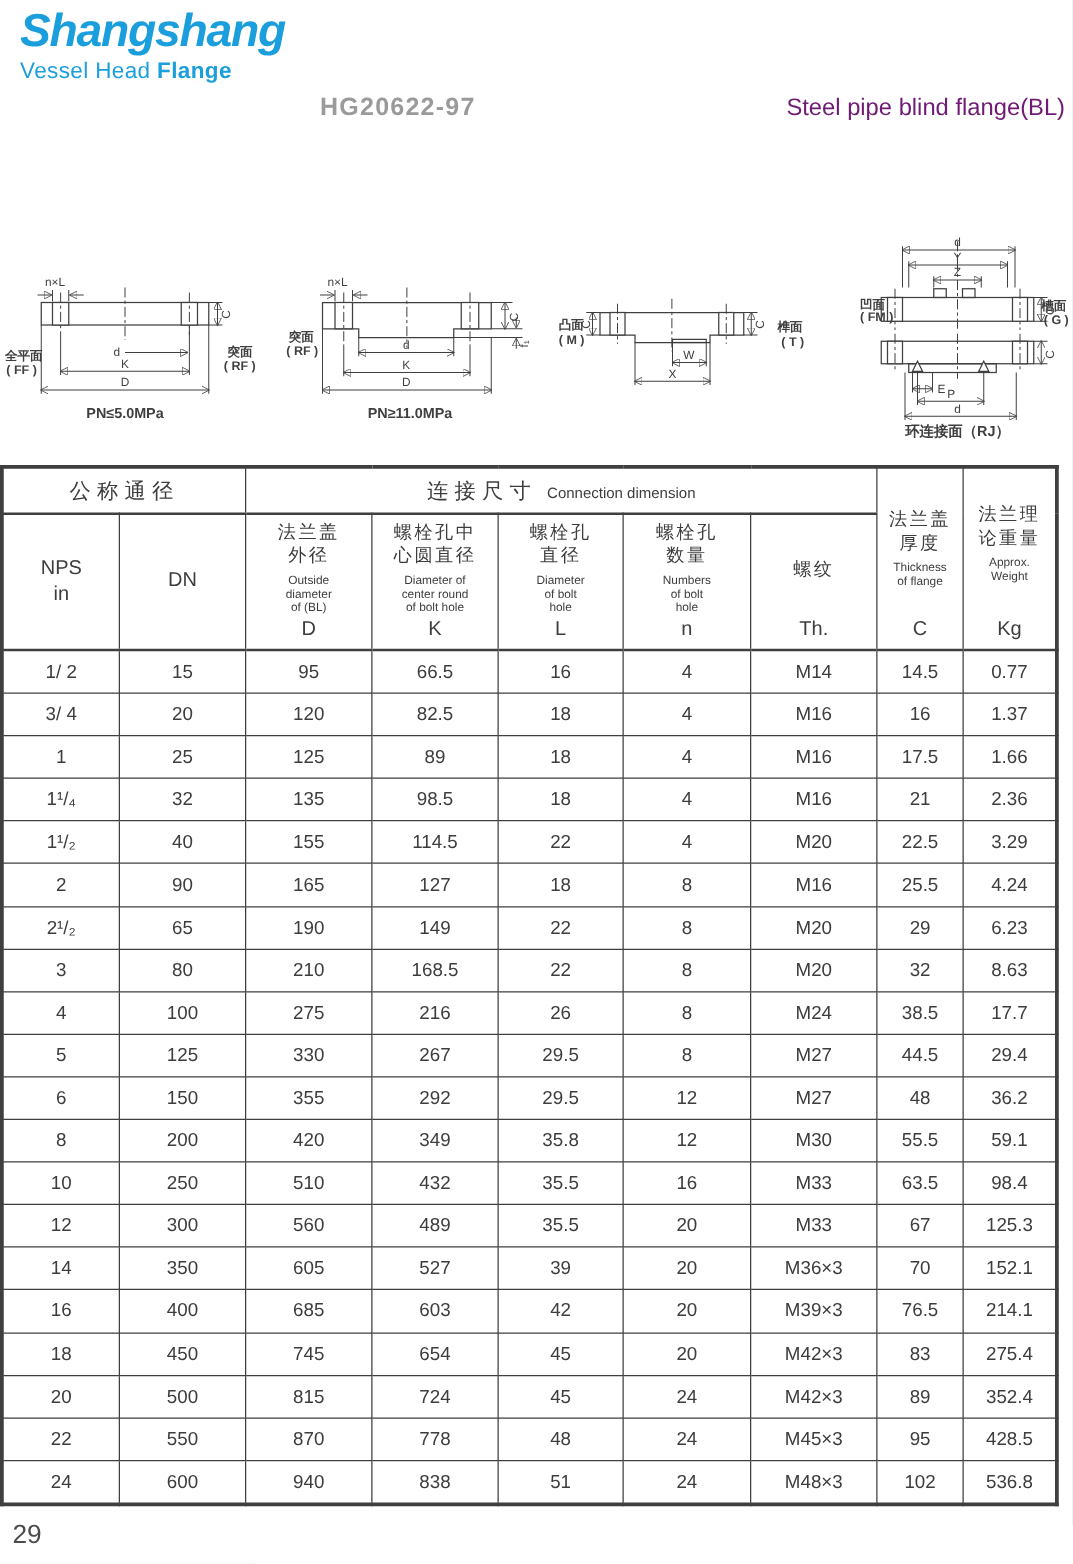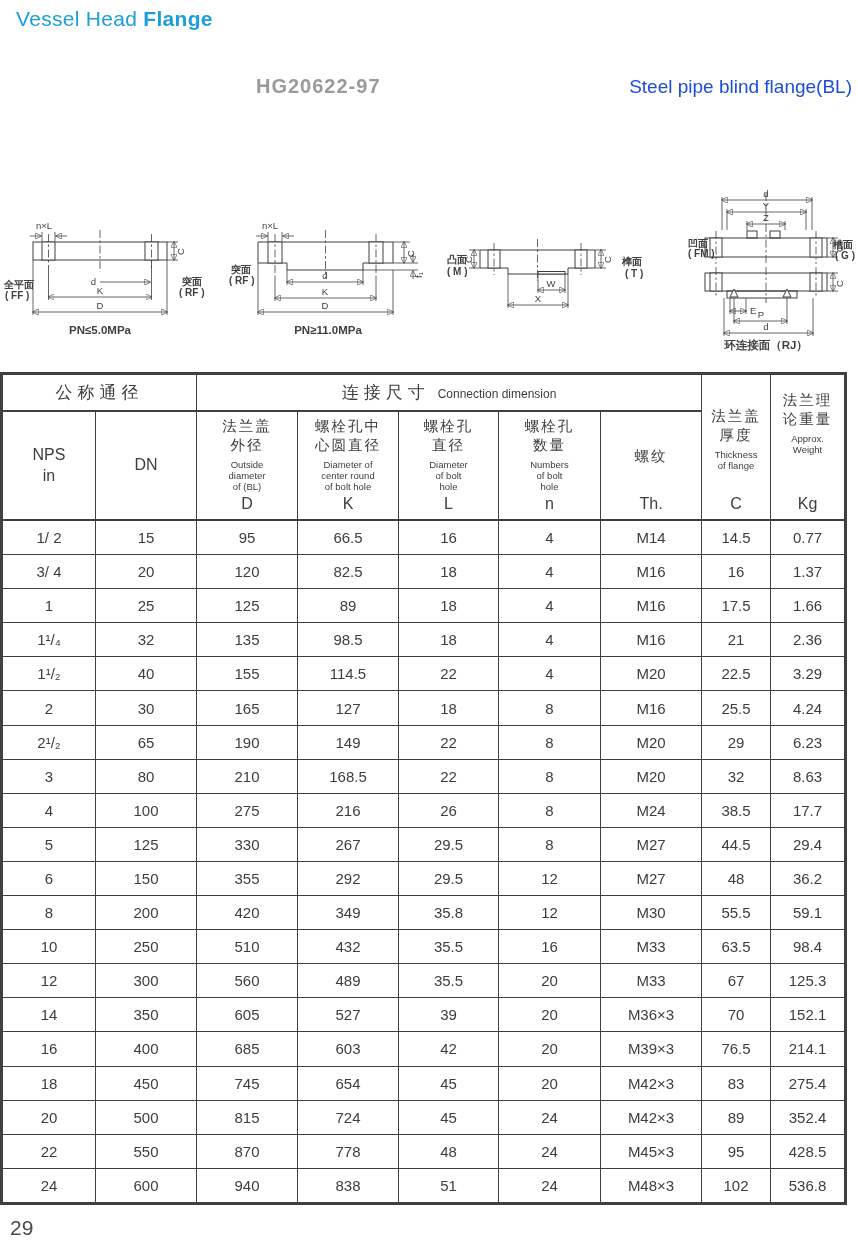--- a/index.html
+++ b/index.html
@@ -4,27 +4,27 @@
 <style>
   html,body { margin:0; padding:0; background:#e8e8e8; }
   .page {
     position:relative; width:858px; height:1251px; margin:0 auto;
     background:#ffffff; overflow:hidden;
     font-family:"Liberation Sans", sans-serif; color:#3d3d3d;
   }
   
   .logo { position:absolute; left:16px; top:6px; }
   .logo-brand { font-size:37px; font-weight:bold; font-style:italic; letter-spacing:-1px; line-height:1.05; }
-  .logo-tag { font-size:21px; letter-spacing:.3px; margin-top:1px; }
+  .logo-tag { font-size:18px; letter-spacing:.3px; margin-top:1px; }
   .logo-tag .bold { font-weight:bold; }
   .main-title { position:absolute; left:248px; top:31px; width:606px; text-align:center;
     font-size:28px; color:#4b4b4b; letter-spacing:.5px; white-space:nowrap; }
   .standard { position:absolute; left:256px; top:75px; font-size:20px; font-weight:bold;
     color:#9a9a9a; letter-spacing:1px; }
-  .subtitle { position:absolute; right:6px; top:76px; font-size:19px; color:#1d4ed8; }
+  .subtitle { position:absolute; right:6px; top:76px; font-size:19px; color:#701a75; }
   
   .fig { position:absolute; }
   .fig line, .fig rect, .fig polygon, .fig path { stroke:#3f3f3f; stroke-width:1; fill:none; }
   .fig .white { fill:#ffffff; }
   .fig .cl { stroke-dasharray:8 2.5 2.5 2.5; stroke-width:.8; }
   .fig .thin { stroke-width:.8; }
   .fig text { font-family:"Liberation Sans",sans-serif; fill:#3f3f3f; font-size:9.5px; stroke:none; }
   .fig text.lbl { font-weight:bold; font-size:10px; }
   .fig text.cap { font-weight:bold; font-size:11.5px; }
   .fig text.mid { text-anchor:middle; }
@@ -47,20 +47,21 @@
   .spec tbody td { height:33.1px; font-size:15px; }
   
   .page-number { position:absolute; left:10px; top:1216px; font-size:21px; color:#4b4b4b; }
 </style>
 </head>
 <body>
 
 <div class="page">
 
   <div class="logo" style="color:#1b9fdc">
+    <div class="logo-brand">Shangshang</div>
     <div class="logo-tag"><span>Vessel Head </span><span class="bold">Flange</span></div>
   </div>
   <div class="standard">HG20622-97</div>
   <div class="subtitle">Steel pipe blind flange(BL)</div>
 
   <svg class="fig" style="left:0;top:192px" width="238" height="160" viewBox="0 0 238 160">
     <defs>
       <pattern id="h1" width="6" height="6" patternUnits="userSpaceOnUse" patternTransform="rotate(45)">
         <line x1="0" y1="0" x2="0" y2="6" stroke="#9a9a9a" stroke-width="0.8"></line>
       </pattern>
@@ -275,21 +276,21 @@
           <th rowspan="2" class="rowspan2">
             <div class="hcell" style="padding-top:32px">
               <div class="hzh">法兰盖
 厚度</div>
               <div class="hen">Thickness
 of flange</div>
               <div class="hsym">C</div>
             </div>
           </th>
           <th rowspan="2" class="rowspan2">
-            <div class="hcell" style="padding-top:16px">
+            <div class="hcell" style="padding-top:28px">
               <div class="hzh">法兰理
 论重量</div>
               <div class="hen">Approx.
 Weight</div>
               <div class="hsym">Kg</div>
             </div>
           </th>
         </tr>
         <tr class="sub-row">
           <th>
@@ -398,21 +399,21 @@
             <td>155</td>
             <td>114.5</td>
             <td>22</td>
             <td>4</td>
             <td>M20</td>
             <td>22.5</td>
             <td>3.29</td>
           </tr>
           <tr>
             <td>2</td>
-            <td>30</td>
+            <td>90</td>
             <td>165</td>
             <td>127</td>
             <td>18</td>
             <td>8</td>
             <td>M16</td>
             <td>25.5</td>
             <td>4.24</td>
           </tr>
           <tr>
             <td>2¹/₂</td>

